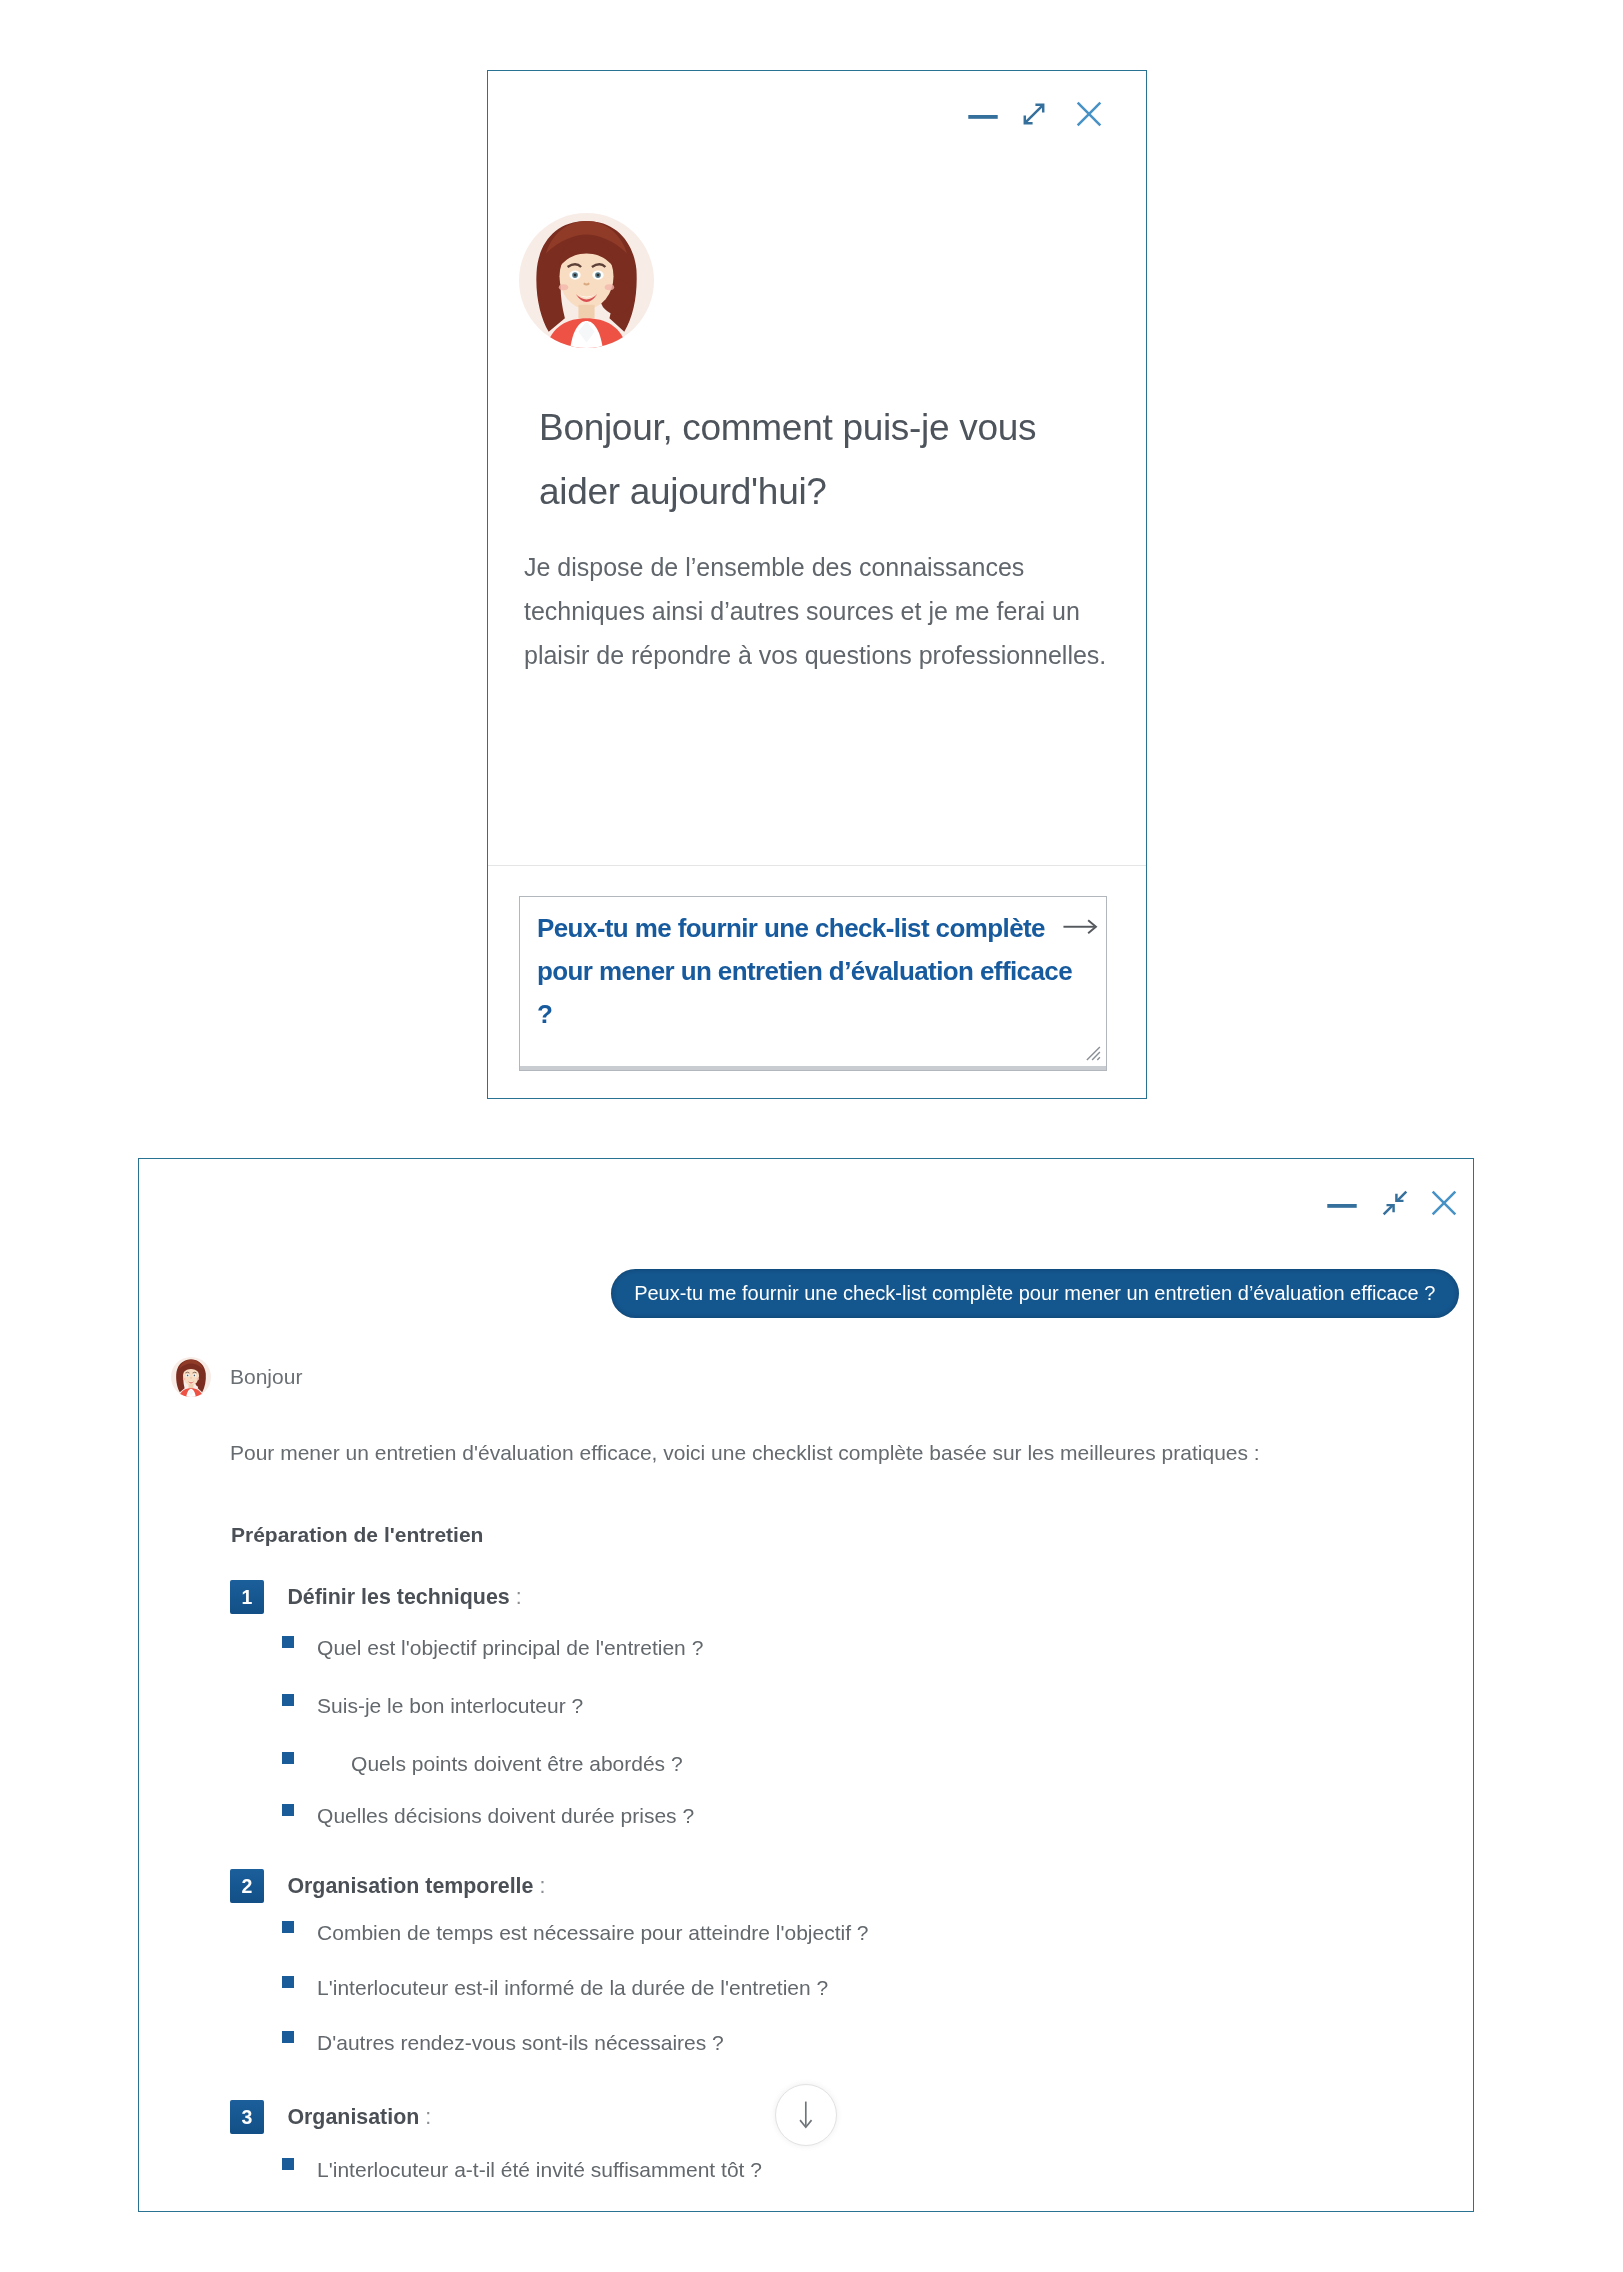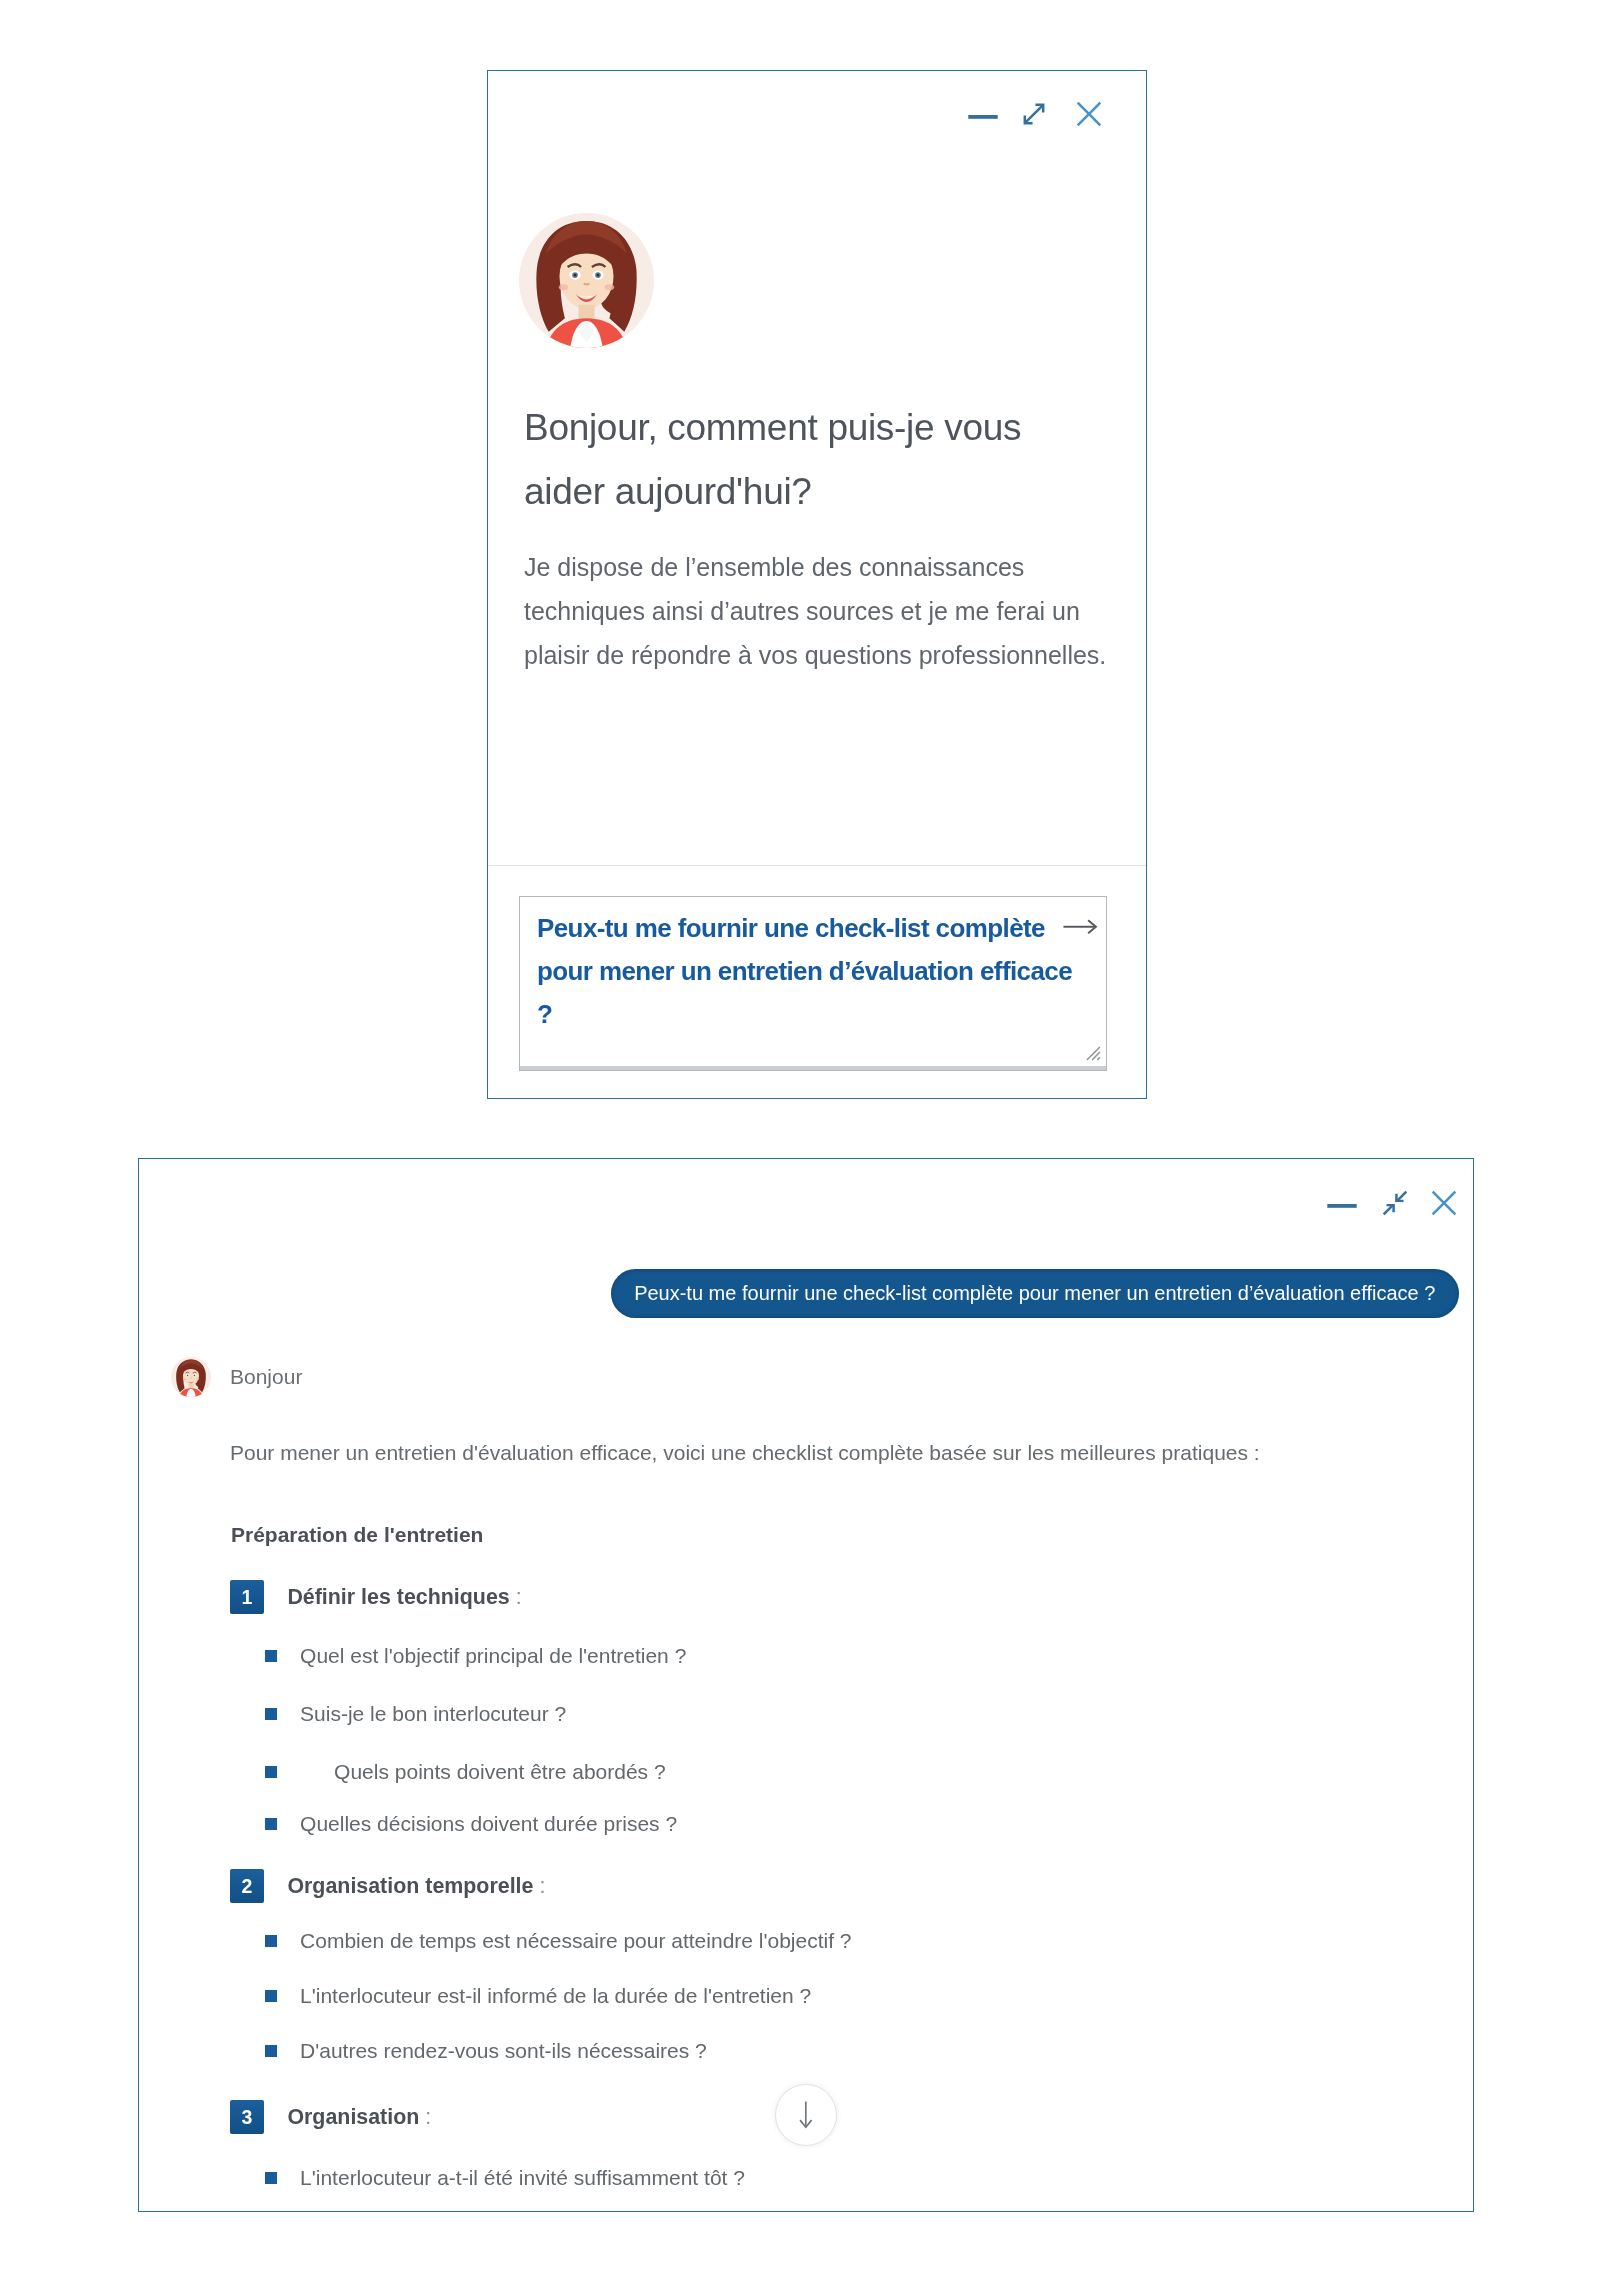--- a/index.html
+++ b/index.html
@@ -9,21 +9,21 @@
   *{margin:0;padding:0;box-sizing:border-box;}
   html,body{width:1623px;height:2273px;background:#ffffff;overflow:hidden;
     font-family:"Liberation Sans",sans-serif;}
   .window{position:absolute;background:#fff;border:1.9px solid var(--frame);}
   #popup{left:487px;top:70px;width:660px;height:1029px;}
   #chat{left:138px;top:1158px;width:1336px;height:1054px;}
   .ctl{position:absolute;cursor:pointer;}
   .ctl svg{display:block;}
   .avatar-big{position:absolute;left:31px;top:142px;width:135px;height:135px;border-radius:50%;overflow:hidden;}
   .avatar-small{position:absolute;left:32px;top:198px;width:40px;height:40px;border-radius:50%;overflow:hidden;}
-  .popup-title{position:absolute;left:36px;top:325px;width:545px;font-size:37px;line-height:64px;
+  .popup-title{position:absolute;left:51px;top:325px;width:545px;font-size:37px;line-height:64px;
     color:var(--txt-dark);letter-spacing:-0.3px;}
   .popup-body{position:absolute;left:36px;top:474px;width:607px;font-size:25px;line-height:44px;color:var(--txt);}
   .popup-divider{position:absolute;left:0;right:0;top:794px;height:1.3px;background:#e4e5e7;}
   .input-box{position:absolute;left:31px;top:825px;width:588px;height:175px;background:#fff;
     border:1.9px solid #b2b6bd;box-shadow:inset 0 -3.9px 0 #c9ccd1;cursor:text;}
   .input-text{position:absolute;left:17px;top:10.4px;width:543px;font-size:26px;line-height:43px;
     font-weight:bold;color:var(--input-blue);letter-spacing:-0.6px;}
   .send-arrow{position:absolute;left:542px;top:19.5px;cursor:pointer;}
   .resize-handle{position:absolute;right:3.2px;bottom:5.2px;cursor:nwse-resize;}
   .user-pill{position:absolute;right:14.3px;top:110px;height:49px;border-radius:25px;
@@ -31,21 +31,21 @@
     color:#fff;font-size:20px;line-height:49px;padding:0 23.4px;white-space:nowrap;}
   .bot-greeting{position:absolute;left:91px;top:198px;height:40px;line-height:40px;font-size:21px;color:#6a6f74;}
   .bot-intro{position:absolute;left:91px;top:282px;font-size:21px;color:#666b70;}
   .section-title{position:absolute;left:92px;top:364px;font-size:21px;font-weight:bold;color:#4b5056;}
   .item-row{position:absolute;left:91px;height:34px;display:flex;align-items:center;}
   .num-badge{width:34px;height:34px;background:linear-gradient(#1b5f9b,#124f86);
     border-radius:1.9px;color:#fff;font-size:19.5px;font-weight:bold;
     display:flex;align-items:center;justify-content:center;flex:0 0 34px;}
   .item-label{margin-left:23.4px;font-size:21.4px;font-weight:bold;color:#4b5056;}
   .item-colon{font-size:21.4px;font-weight:normal;color:#8b8f94;white-space:pre;}
-  .bullet-row{position:absolute;left:126px;height:40px;display:flex;align-items:center;}
+  .bullet-row{position:absolute;left:143px;height:40px;display:flex;}
   .bullet-sq{width:11.7px;height:11.7px;background:var(--bullet);flex:0 0 11.7px;}
   .bullet-text{margin-left:23.4px;font-size:21px;color:#63686d;}
   .scroll-btn{position:absolute;left:636px;top:925px;width:62px;height:62px;border-radius:50%;
     background:#fff;border:1.3px solid #e2e2e2;box-shadow:0 0 6.5px rgba(0,0,0,.07);
     display:flex;align-items:center;justify-content:center;cursor:pointer;}
 </style>
 </head>
 <body>
 
 <svg width="0" height="0" style="position:absolute">

